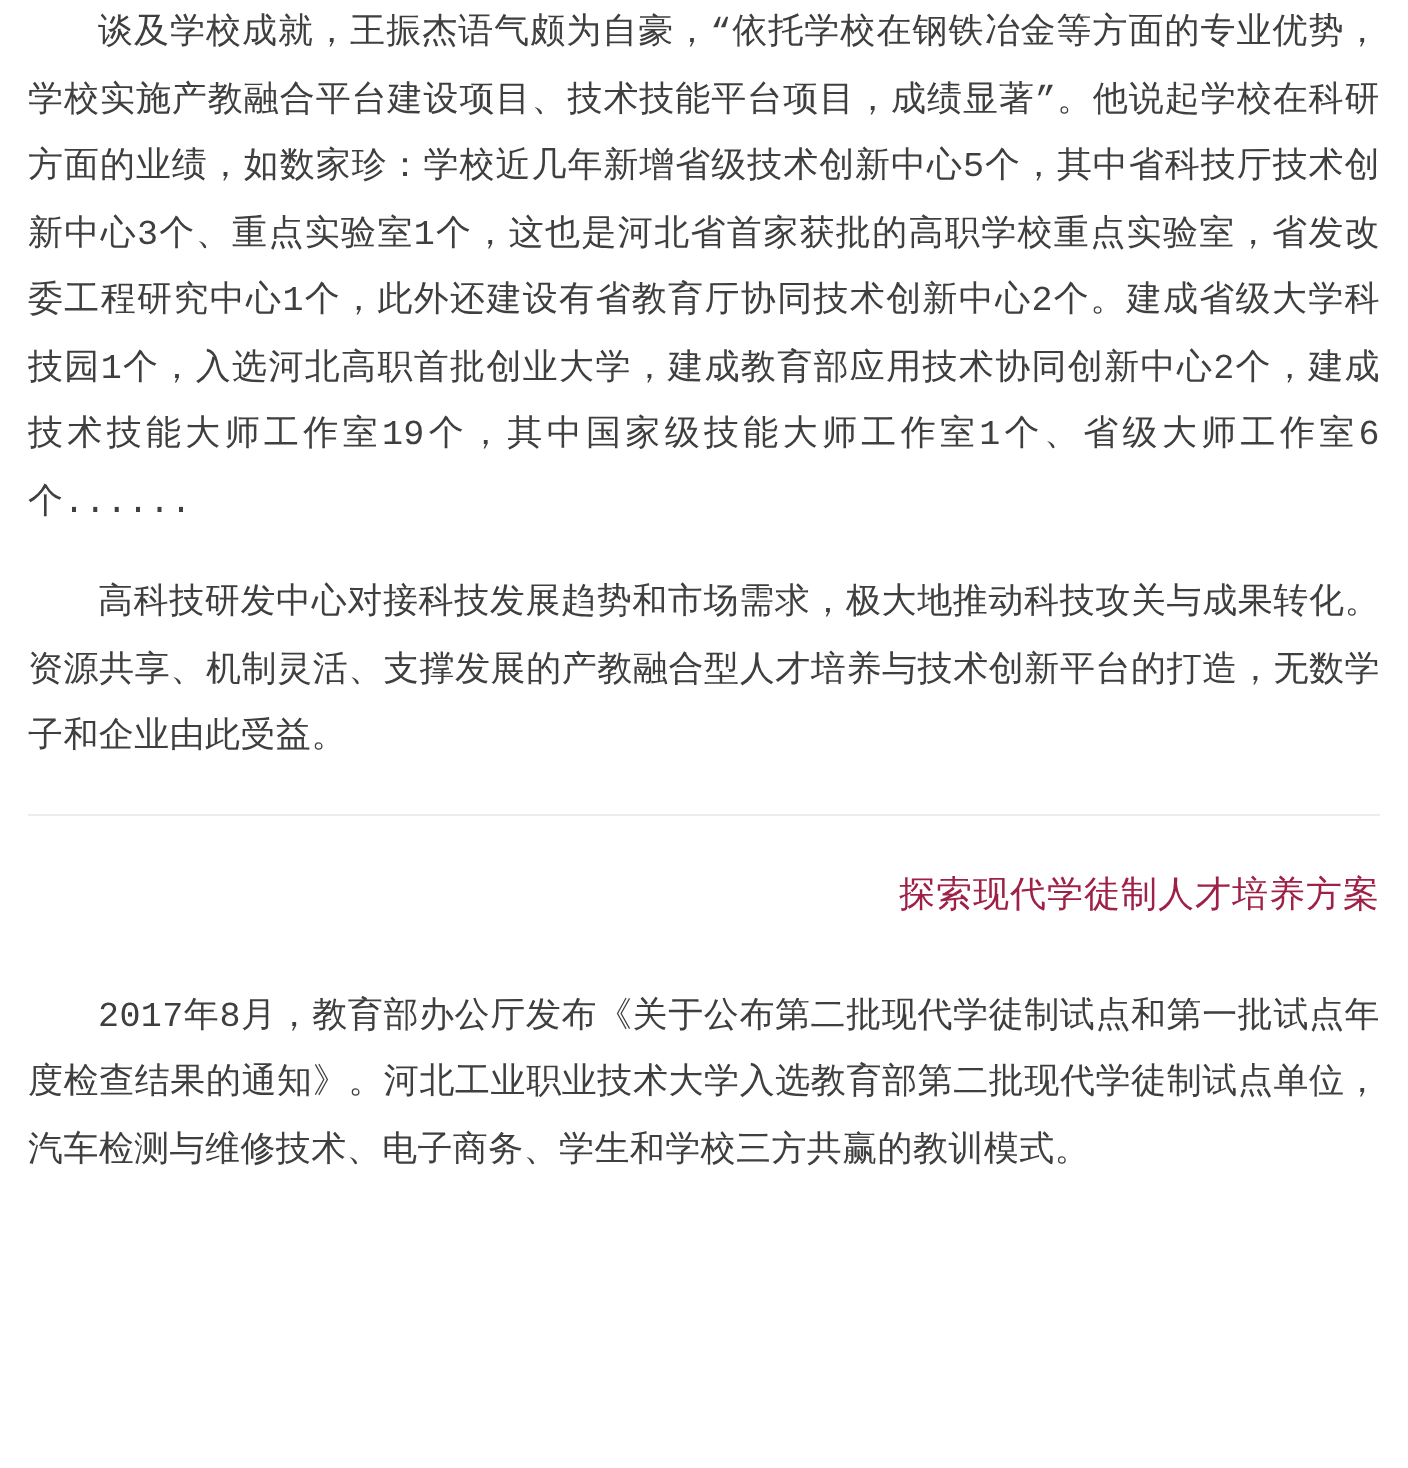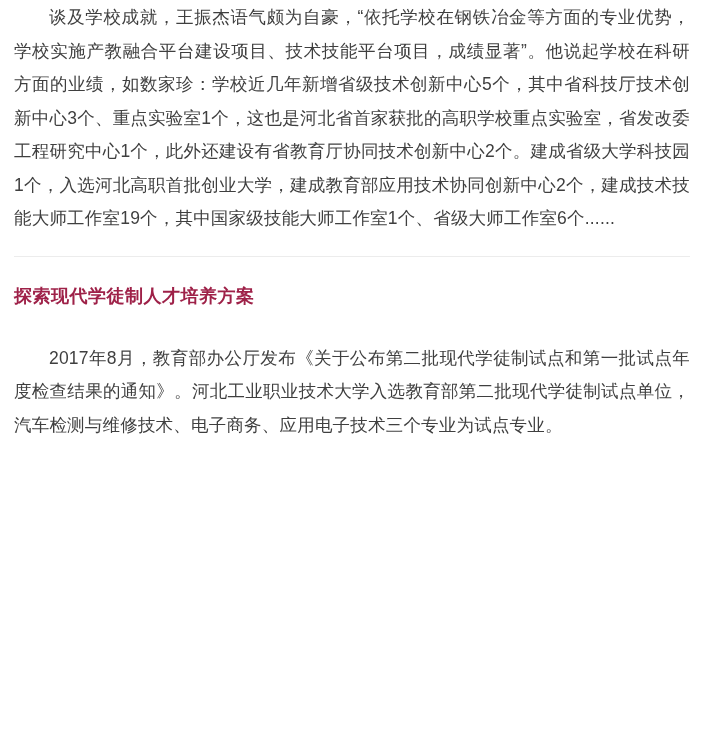--- a/index.html
+++ b/index.html
@@ -18,46 +18,48 @@
   }
   .para {
     font-size: 17.5px;
     line-height: 33.5px;
     color: #3f3f3f;
     text-align: justify;
     text-indent: 2em;
     margin: 0 0 17px 0;
     letter-spacing: 0.2px;
     word-break: break-all;
+    font-family: Liberation Mono, monospace;
   }
   .divider {
     border: none;
     border-top: 1px solid #ececec;
     margin: 20px 0 0 0;
     height: 0;
   }
   .section-heading {
     font-size: 18px;
     line-height: 26px;
-    font-weight: bold;
+    font-weight: normal;
     color: #9e2148;
-    text-align: left;
+    text-align: right;
     letter-spacing: 0.5px;
     margin: 26px 0 33px 0;
   }
   .para-last {
     margin-top: 27px;
   }
 </style>
 </head>
 <body>
 
 <main class="article">
   <p class="para">谈及学校成就，王振杰语气颇为自豪，“依托学校在钢铁冶金等方面的专业优势，学校实施产教融合平台建设项目、技术技能平台项目，成绩显著”。他说起学校在科研方面的业绩，如数家珍：学校近几年新增省级技术创新中心5个，其中省科技厅技术创新中心3个、重点实验室1个，这也是河北省首家获批的高职学校重点实验室，省发改委工程研究中心1个，此外还建设有省教育厅协同技术创新中心2个。建成省级大学科技园1个，入选河北高职首批创业大学，建成教育部应用技术协同创新中心2个，建成技术技能大师工作室19个，其中国家级技能大师工作室1个、省级大师工作室6个......</p>
 
+  <p class="para">高科技研发中心对接科技发展趋势和市场需求，极大地推动科技攻关与成果转化。资源共享、机制灵活、支撑发展的产教融合型人才培养与技术创新平台的打造，无数学子和企业由此受益。</p>
 
   <hr class="divider">
 
   <h2 class="section-heading">探索现代学徒制人才培养方案</h2>
 
 
-  <p class="para para-last">2017年8月，教育部办公厅发布《关于公布第二批现代学徒制试点和第一批试点年度检查结果的通知》。河北工业职业技术大学入选教育部第二批现代学徒制试点单位，汽车检测与维修技术、电子商务、应用电子技术三个专业为试点专业。</p>
+  <p class="para para-last">2017年8月，教育部办公厅发布《关于公布第二批现代学徒制试点和第一批试点年度检查结果的通知》。河北工业职业技术大学入选教育部第二批现代学徒制试点单位，汽车检测与维修技术、电子商务、学生和学校三方共赢的教训模式。</p>
 </main>
 
 </body></html>

